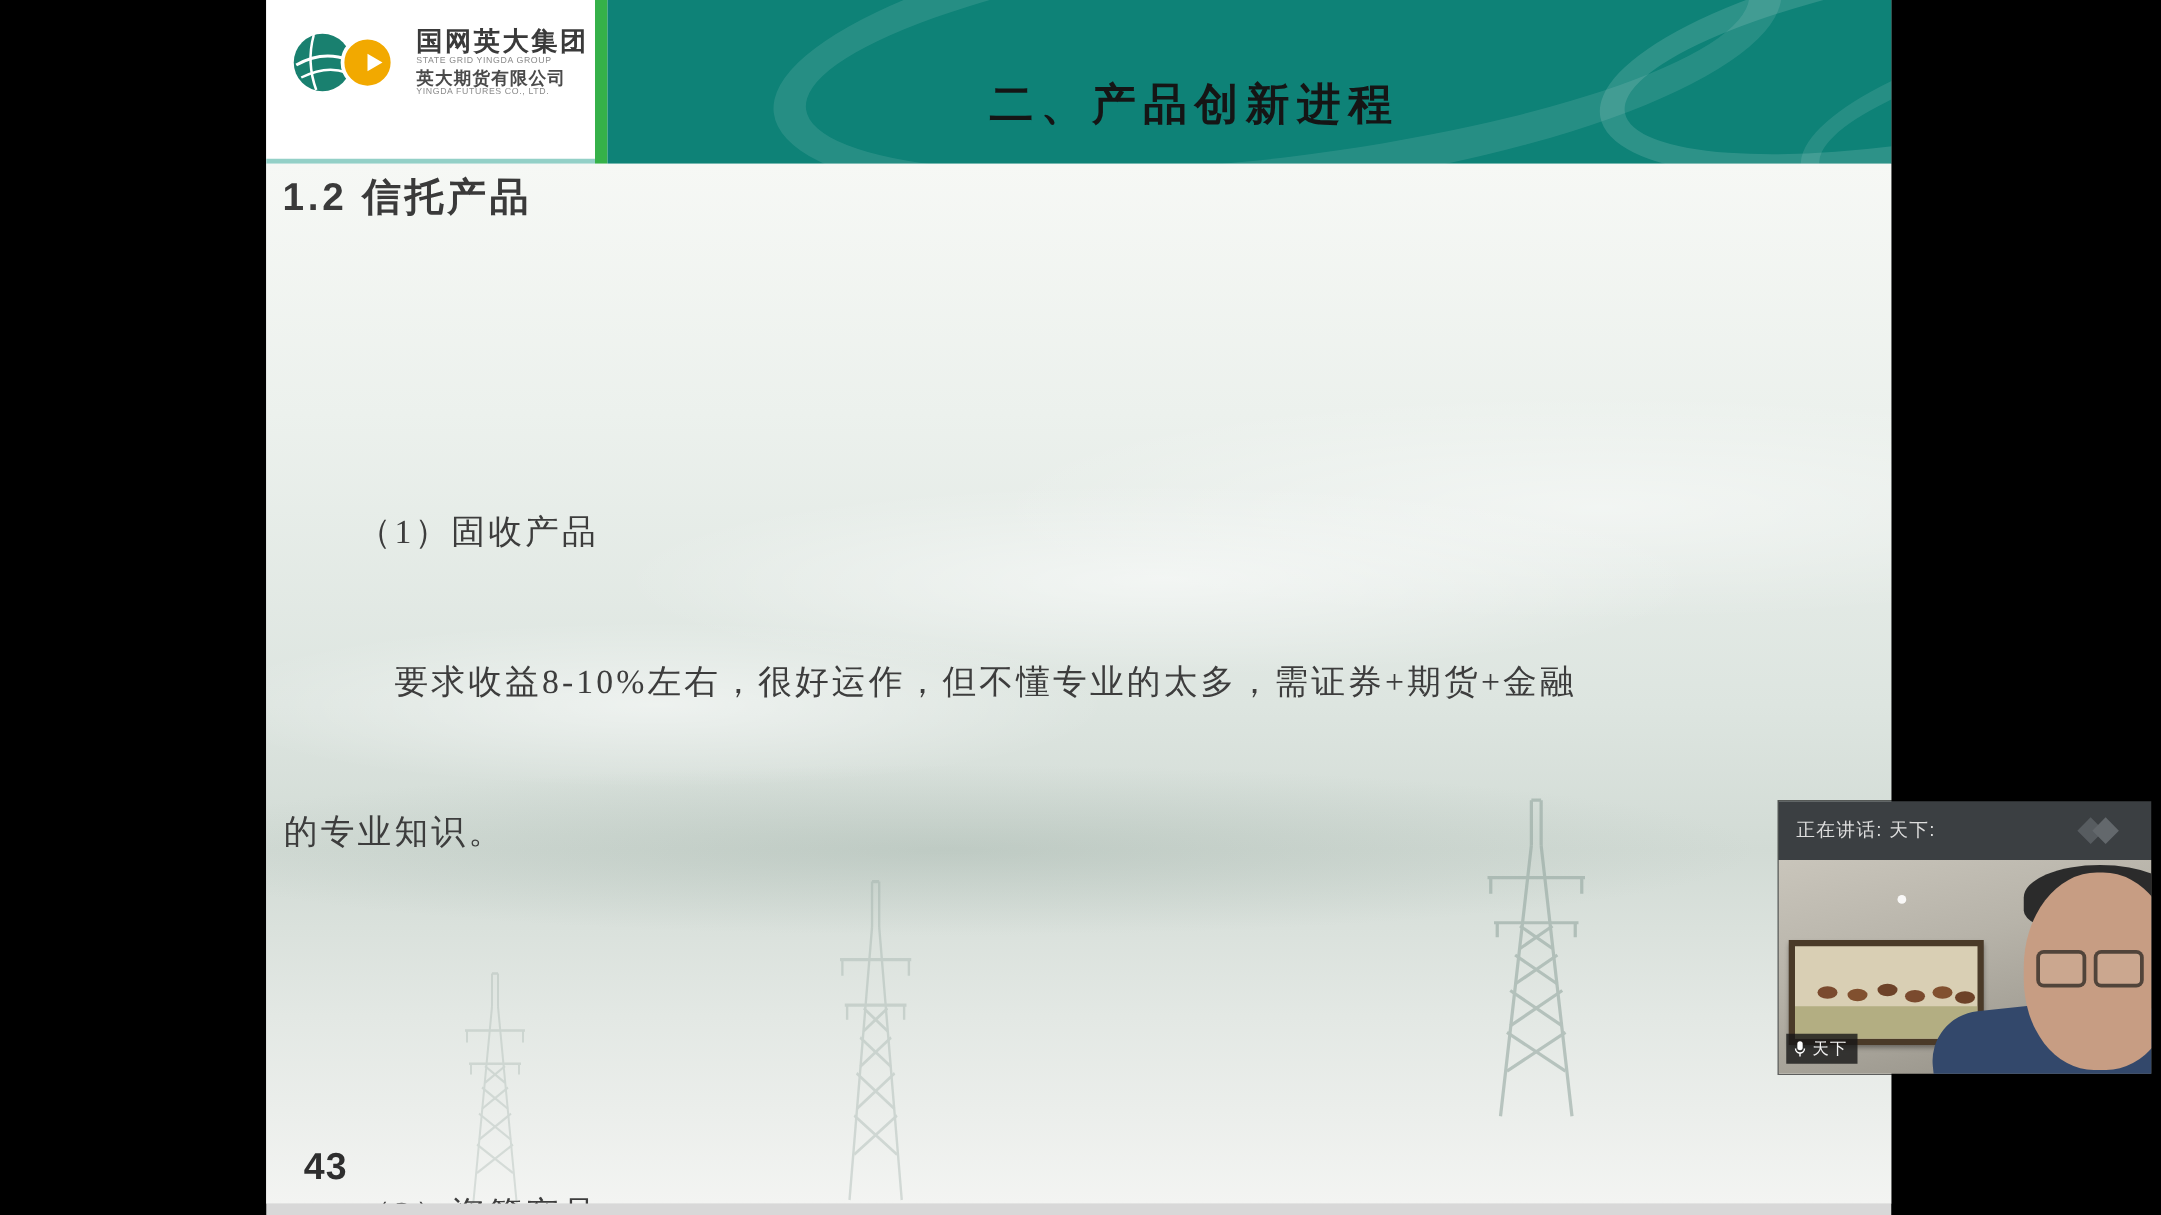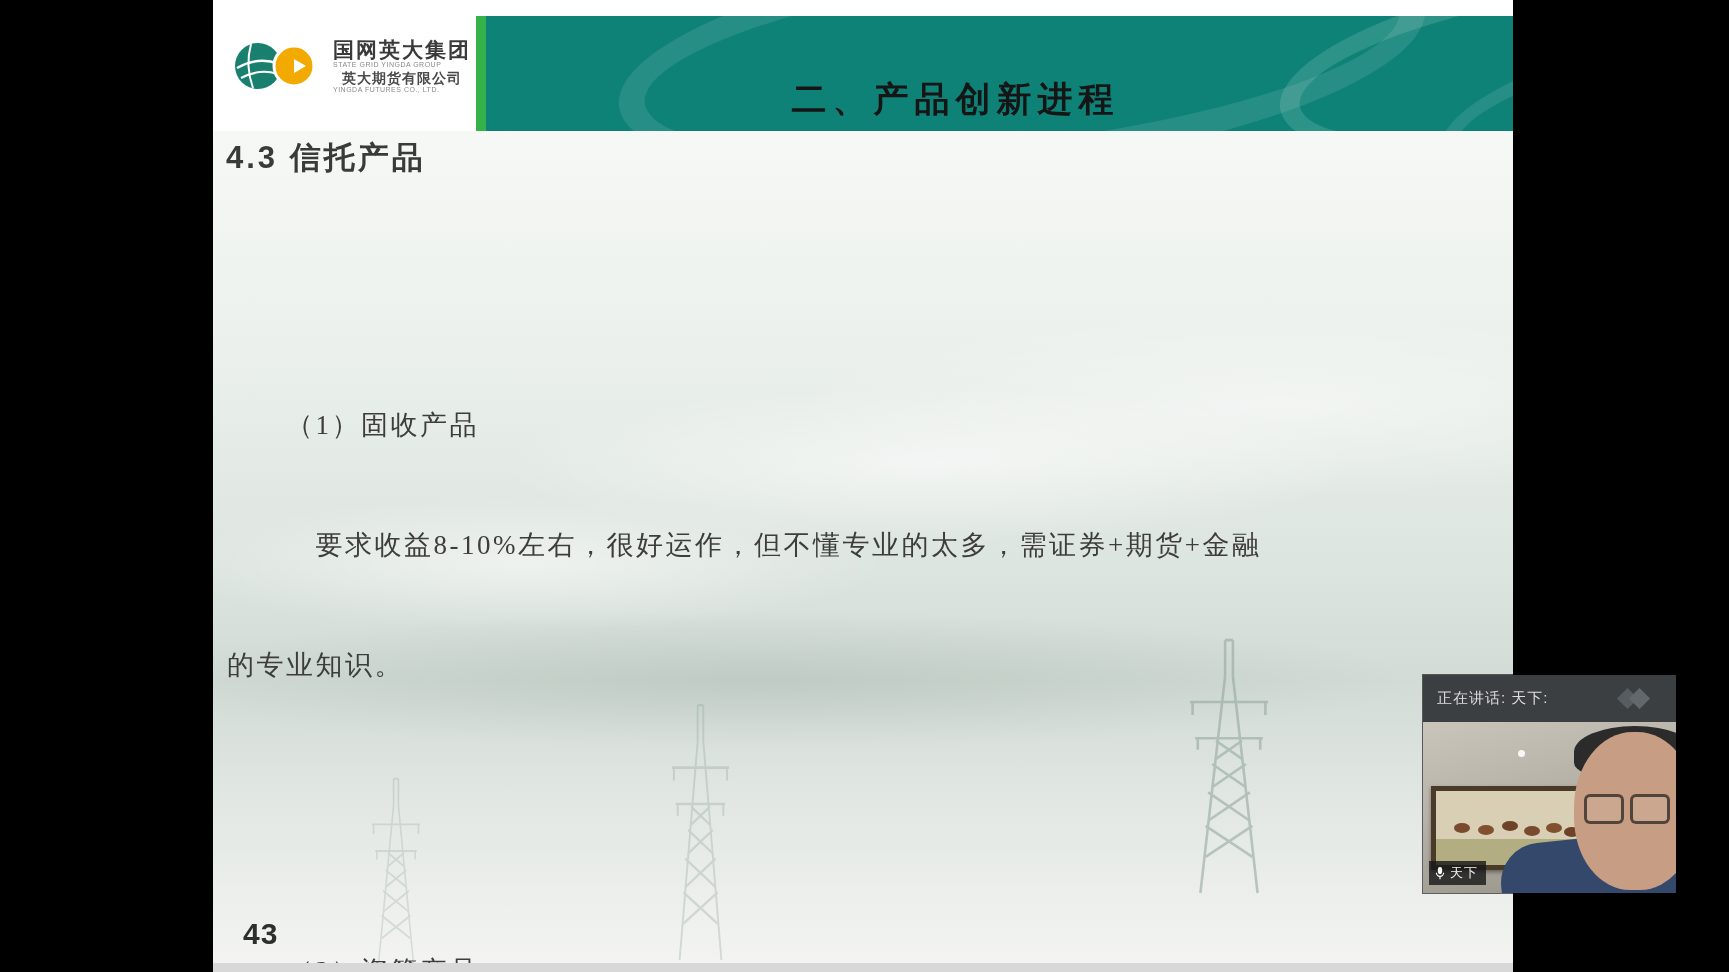--- a/index.html
+++ b/index.html
@@ -3,28 +3,28 @@
 <meta charset="utf-8">
 <style>
   html,body{margin:0;padding:0;background:#000;}
   #stage{position:relative;width:1729px;height:972px;background:#000;overflow:hidden;
          font-family:"Liberation Sans",sans-serif;}
 
   
   #slide{position:absolute;left:213px;top:0;width:1300px;height:963px;background:#fff;}
 
   
-  #slide-header{position:absolute;left:0;top:16px;width:1300px;height:131px;}
+  #slide-header{position:absolute;left:0;top:0;width:1300px;height:131px;}
   .logo-wrap{position:absolute;left:0;top:0;width:263px;height:131px;background:#fff;}
   .logo-inner{position:absolute;left:18px;top:22px;display:flex;align-items:center;gap:10px;}
   .logo-underline{position:absolute;left:0;top:127px;width:263px;height:4px;background:#93d0c7;}
   .logo-text{line-height:1.1;}
   .logo-cn-main{font-size:21px;font-weight:bold;color:#3a3a3a;letter-spacing:2px;}
   .logo-en{font-size:7px;color:#8a8a8a;letter-spacing:.5px;}
-  .logo-cn-sub{font-size:14px;font-weight:bold;color:#4a4a4a;letter-spacing:1px;margin-top:2px;text-align:center;}
+  .logo-cn-sub{font-size:14px;font-weight:bold;color:#4a4a4a;letter-spacing:1px;margin-top:2px;}
   .green-stripe{position:absolute;left:263px;top:0;width:10px;height:131px;background:#35b149;}
   .banner{position:absolute;left:273px;top:0;width:1027px;height:131px;background:#0e8277;overflow:hidden;}
   .swirl{position:absolute;border-radius:50%;border-style:solid;border-color:rgba(255,255,255,.10);}
   .sw1{width:760px;height:170px;border-width:26px;left:130px;top:-70px;transform:rotate(-7deg);}
   .sw2{width:520px;height:130px;border-width:20px;left:790px;top:-40px;transform:rotate(-10deg);border-color:rgba(255,255,255,.13);}
   .sw3{width:430px;height:110px;border-width:15px;left:950px;top:18px;transform:rotate(-12deg);}
   .banner-title{position:absolute;left:0;top:60px;width:100%;padding-right:88px;box-sizing:border-box;
     text-align:center;font-size:35px;font-weight:bold;color:#151515;letter-spacing:6px;}
 
   
@@ -40,21 +40,21 @@
     color:#3a3a3a;letter-spacing:3px;}
   .slide-text{position:absolute;left:14px;top:114px;right:28px;
     font-family:"Liberation Serif","DejaVu Serif",serif;
     font-size:27px;line-height:40px;letter-spacing:2.5px;color:#3d3d3d;white-space:pre;}
   .block{margin-bottom:26px;}
   .page-number{position:absolute;left:30px;bottom:12px;font-size:30px;font-weight:bold;color:#2e2e2e;letter-spacing:1px;}
 
   .slide-bottom-strip{position:absolute;left:213px;top:963px;width:1300px;height:9px;background:#d8d8d8;}
 
   
-  #webcam{position:absolute;left:1423px;top:675px;width:253px;height:218px;box-shadow:0 0 0 1px rgba(0,0,0,.6);}
+  #webcam{position:absolute;left:1423px;top:641px;width:298px;height:218px;box-shadow:0 0 0 1px rgba(0,0,0,.6);}
   .cam-titlebar{position:absolute;left:0;top:0;width:100%;height:47px;background:#3b3f42;
     display:flex;align-items:center;box-sizing:border-box;padding-left:14px;}
   .cam-title{font-size:15px;color:#dedede;letter-spacing:1px;}
   .cam-logo{position:absolute;right:18px;top:15px;width:40px;height:18px;opacity:.85;}
   .cam-logo i{position:absolute;width:15px;height:15px;transform:rotate(45deg);display:block;}
   .cam-logo i:nth-child(1){left:2px;top:1px;background:#5d6266;}
   .cam-logo i:nth-child(2){left:14px;top:1px;background:#6b7074;}
   .cam-video{position:absolute;left:0;top:47px;width:100%;height:171px;overflow:hidden;
     background:linear-gradient(165deg,#c9c5bb 0%,#b7b3a9 40%,#a5a197 70%,#908c82 100%);}
   .ceil-dot{position:absolute;left:95px;top:28px;width:7px;height:7px;border-radius:50%;background:rgba(255,255,255,.9);}
@@ -135,21 +135,21 @@
             <path d="M0 52 H60 M4 80 H56"></path>
             <path d="M2 52 v10 M58 52 v10 M6 80 v9 M54 80 v9"></path>
             <path d="M12 172 L48 148 M48 172 L12 148 M14 144 L46 122 M46 144 L14 122 M17 118 L43 100 M43 118 L17 100 M20 96 L40 82 M40 96 L20 82"></path>
           </g>
         </defs>
         <use href="#tower" transform="translate(977,504) scale(1.3,1.29)" opacity="0.55"></use>
         <use href="#tower" transform="translate(459,569) scale(0.95,1.3)" opacity="0.32"></use>
         <use href="#tower" transform="translate(159,644) scale(0.8,0.95)" opacity="0.28"></use>
       </svg>
 
-      <div class="section-heading">4.3 信托产品</div>
+      <div class="section-heading">1.2 信托产品</div>
 
       <div class="slide-text">
         <div class="block">
           <div>　　（1）固收产品</div>
           <div>　　　要求收益8-10%左右，很好运作，但不懂专业的太多，需证券+期货+金融</div>
           <div>的专业知识。</div>
         </div>
         <div class="block">
           <div>　　（2）资管产品</div>
           

